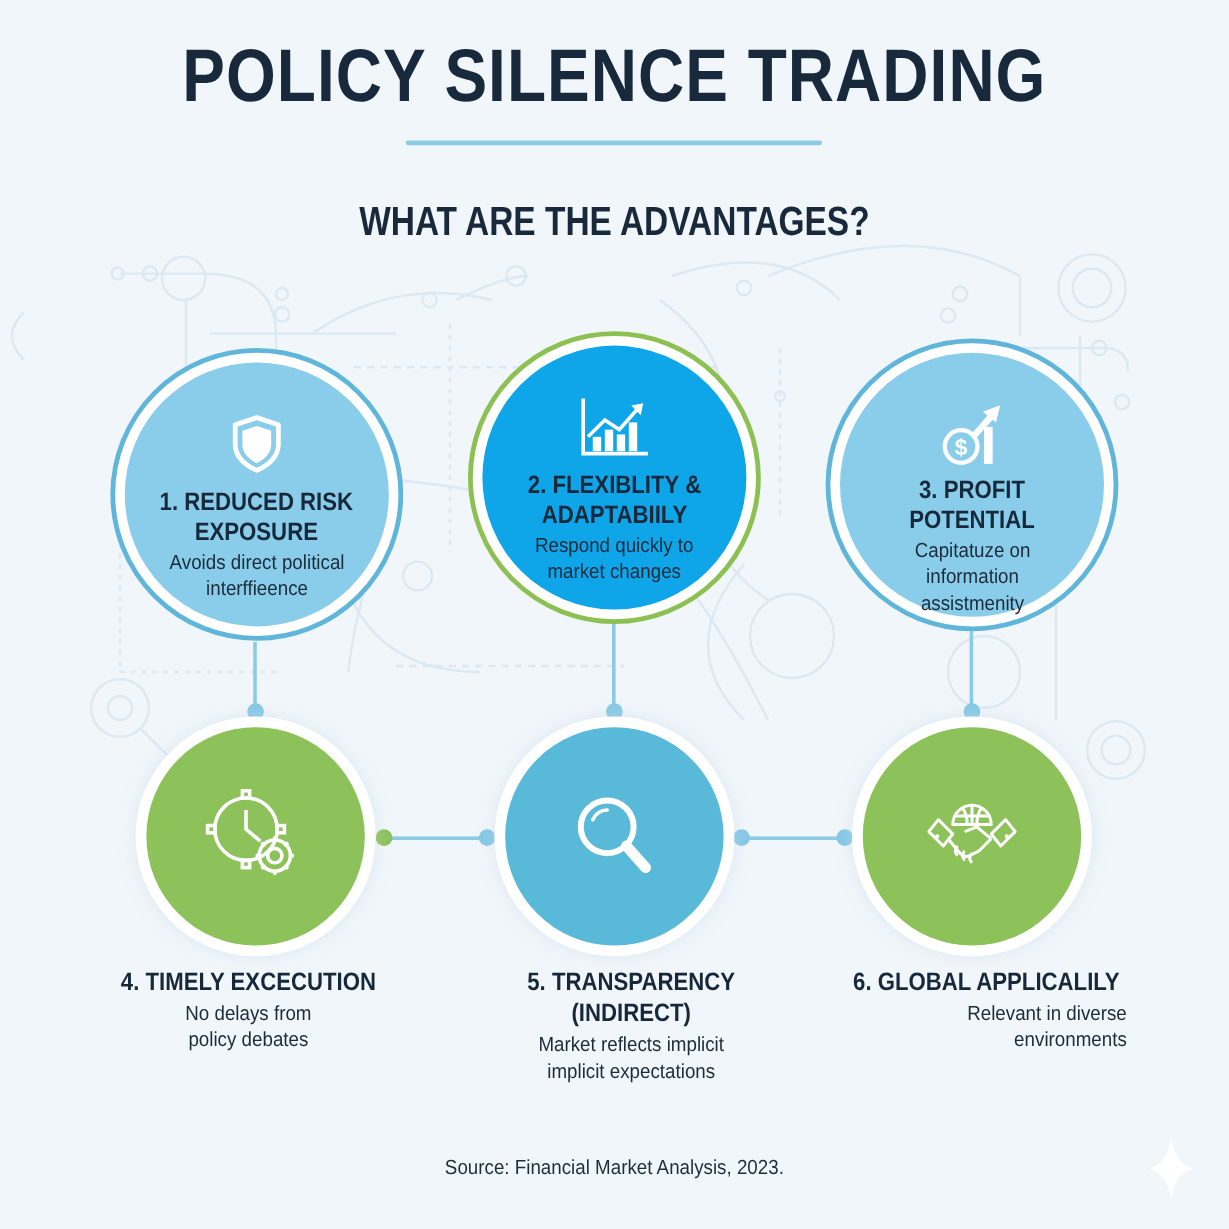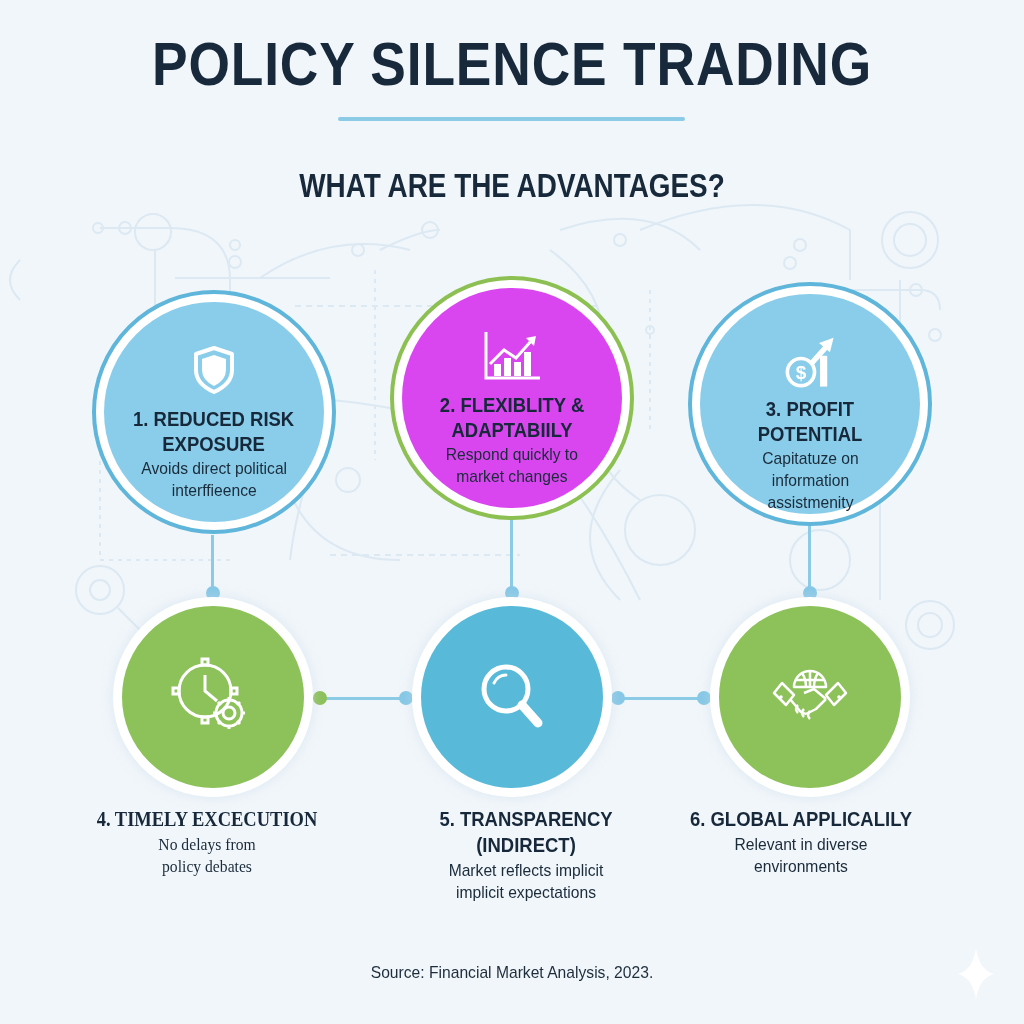--- a/index.html
+++ b/index.html
@@ -45,21 +45,21 @@
       background: #ffffff;
     }
     .top-circle.green { border-color: #8cc052; }
     .top-circle .inner {
       width: 100%; height: 100%; border-radius: 50%;
       background: #89cdea;
       display: flex; flex-direction: column; align-items: center; justify-content: flex-start;
       padding-top: 40px;
       text-align: center;
     }
-    .top-circle.green .inner { background: #d946ef; }
+    .top-circle.green .inner { background: #0ea5e9; }
     .top-circle .icon { width: 56px; height: 56px; margin-bottom: 8px; }
     .top-circle .heading {
       font-size: 21px; font-weight: 700; line-height: 25px; color: #16283a;
       transform: scaleX(0.88);
       white-space: pre-line;
     }
     .top-circle .desc {
       font-size: 17px; line-height: 22px; color: #1a2b3a;
       white-space: pre-line;
       transform: scaleX(0.92);
@@ -264,31 +264,31 @@
         <path d="M30 52 L40 64 Q44 68 48 66 L56 62 L66 52"></path>
         <path d="M44 46 L54 42 L66 52"></path>
         <path d="M38 58 Q34 62 38 66 M44 62 Q40 66 44 70 M50 64 Q46 68 50 72"></path>
       </g>
       <circle cx="21" cy="50" r="1.8" fill="#ffffff"></circle>
       <circle cx="79" cy="50" r="1.8" fill="#ffffff"></circle>
     </svg>
   </div>
 </div>
 
-<div class="bottom-label" style="left:57px; top:806px;font-family:Liberation Serif, serif;">
+<div class="bottom-label" style="left:57px; top:806px;">
   <div class="heading">4. TIMELY EXCECUTION</div>
   <div class="desc">No delays from
 policy debates</div>
 </div>
 <div class="bottom-label" style="left:376px; top:806px;">
   <div class="heading">5. TRANSPARENCY (INDIRECT)</div>
   <div class="desc">Market reflects implicit
 implicit expectations</div>
 </div>
-<div class="bottom-label" style="left:651px; top:806px;">
+<div class="bottom-label" style="left:651px; top:806px;text-align:right;">
   <div class="heading">6. GLOBAL APPLICALILY</div>
   <div class="desc">Relevant in diverse
 environments</div>
 </div>
 
 <div class="source">Source: Financial Market Analysis, 2023.</div>
 
 <svg class="sparkle" viewBox="0 0 40 56">
   <path d="M20 2 Q23 24 38 28 Q23 32 20 54 Q17 32 2 28 Q17 24 20 2 Z" fill="#ffffff"></path>
 </svg>

